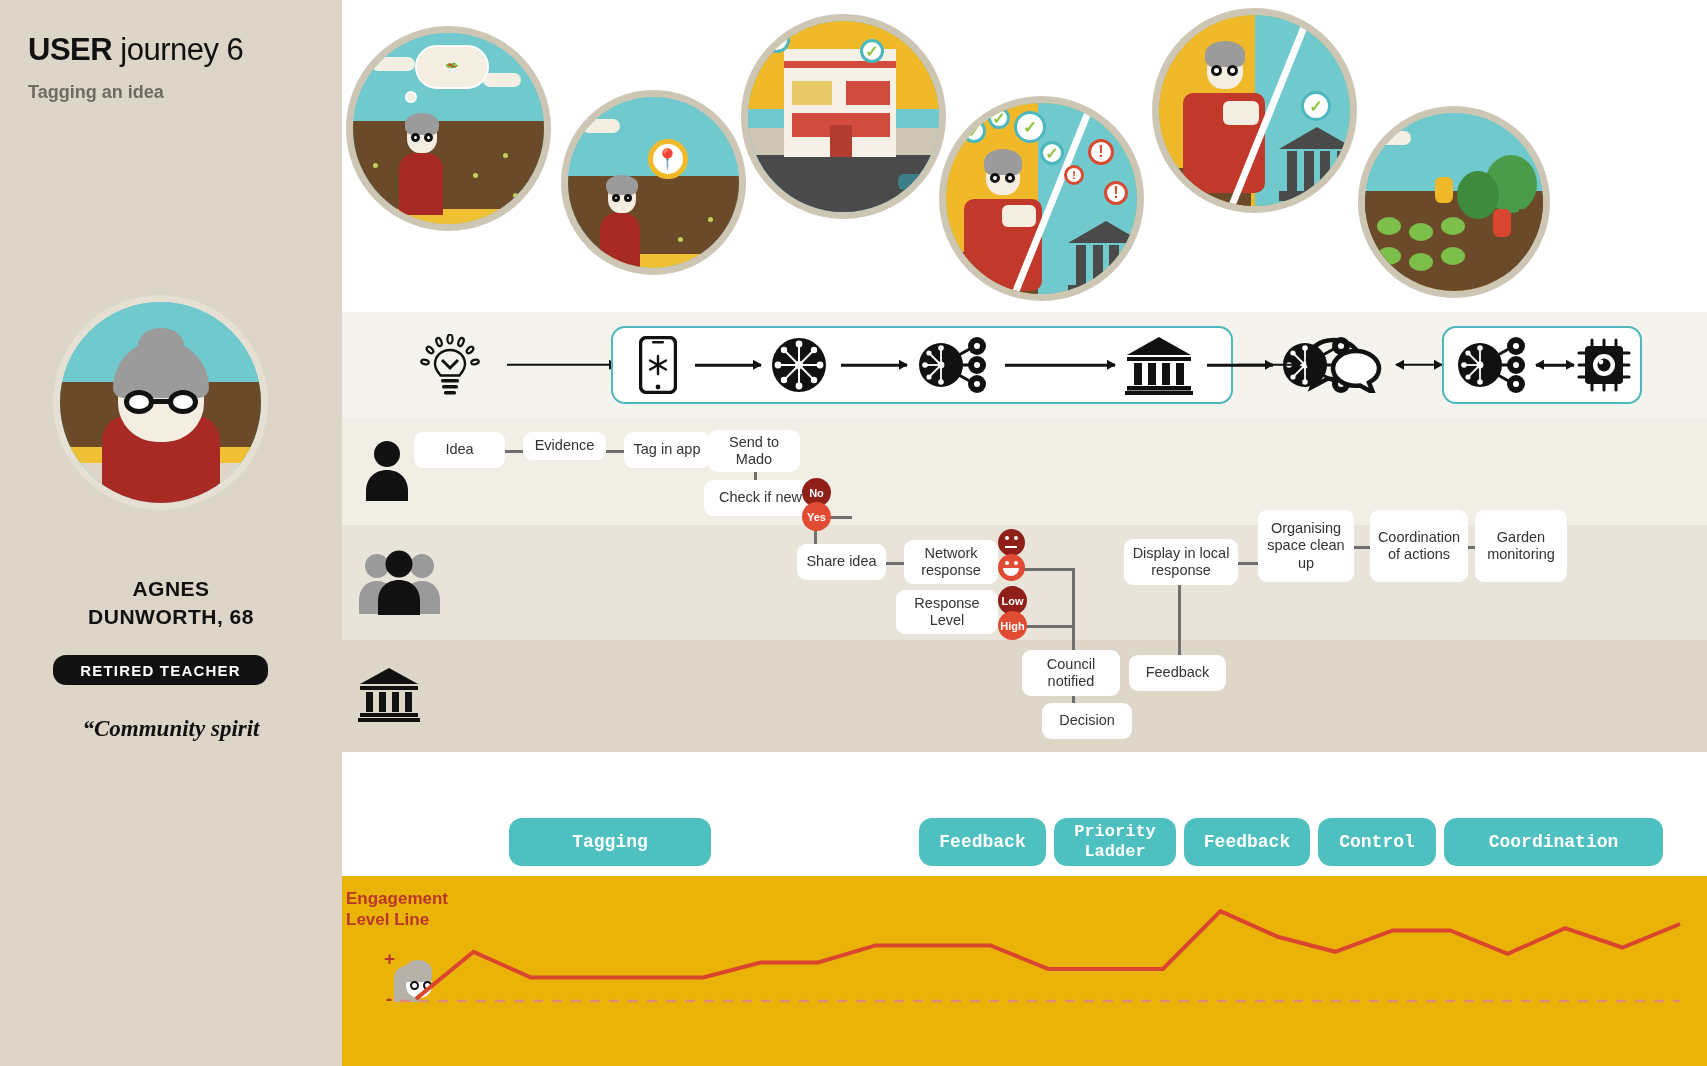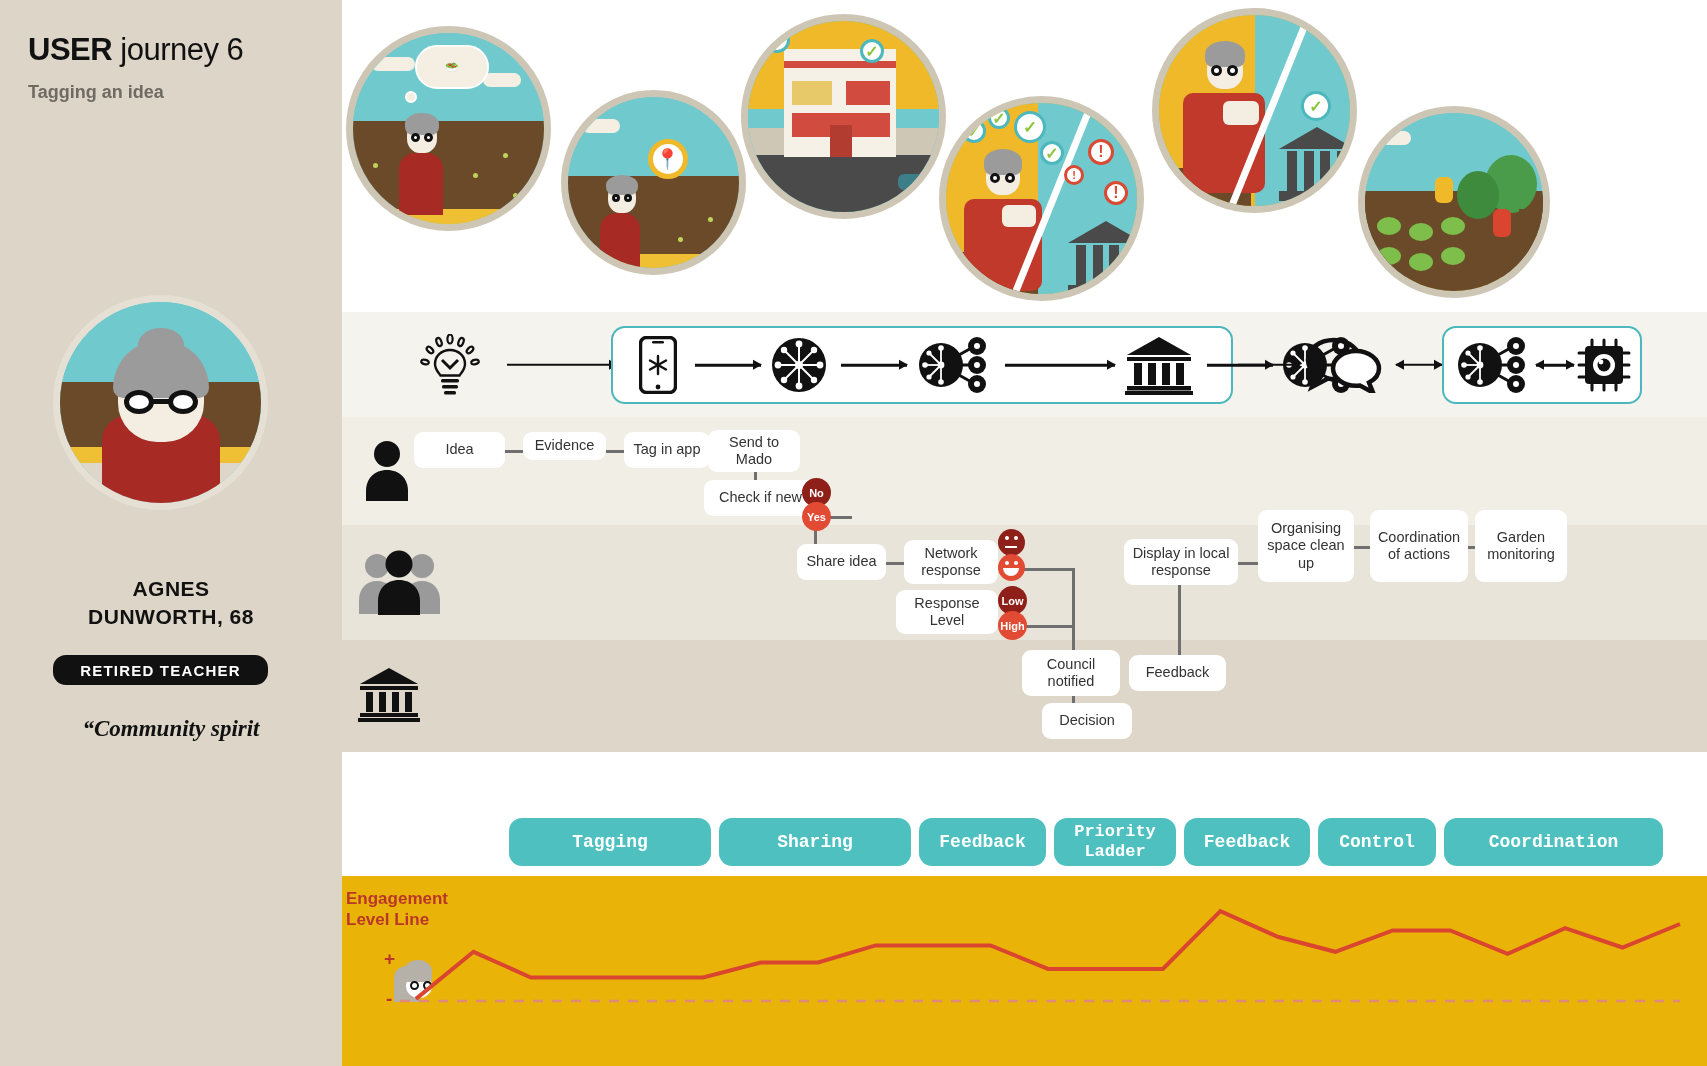--- a/index.html
+++ b/index.html
@@ -684,21 +684,20 @@
   <div class="node" style="left:916px; top:510px; width:96px; height:72px;">Organising space clean up</div>
   <div class="node" style="left:1028px; top:510px; width:98px; height:72px;">Coordination of actions</div>
   <div class="node" style="left:1133px; top:510px; width:92px; height:72px;">Garden monitoring</div>
 
   <div class="node" style="left:680px; top:650px; width:98px; height:46px;">Council notified</div>
   <div class="node" style="left:787px; top:655px; width:97px; height:36px;">Feedback</div>
   <div class="node" style="left:700px; top:703px; width:90px; height:36px;">Decision</div>
 
   <div id="stage-row">
     <div class="stage" style="left:167px; width:202px;">Tagging</div>
-    <div class="stage" style="left:377px; width:192px;">Sharing</div>
     <div class="stage" style="left:577px; width:127px;">Feedback</div>
     <div class="stage two" style="left:712px; width:122px;">
       <span>Priority Ladder</span>
     </div>
     <div class="stage" style="left:842px; width:126px;">Feedback</div>
     <div class="stage" style="left:976px; width:118px;">Control</div>
     <div class="stage" style="left:1102px; width:219px;">Coordination</div>
   </div>
 
   <div id="chart">

